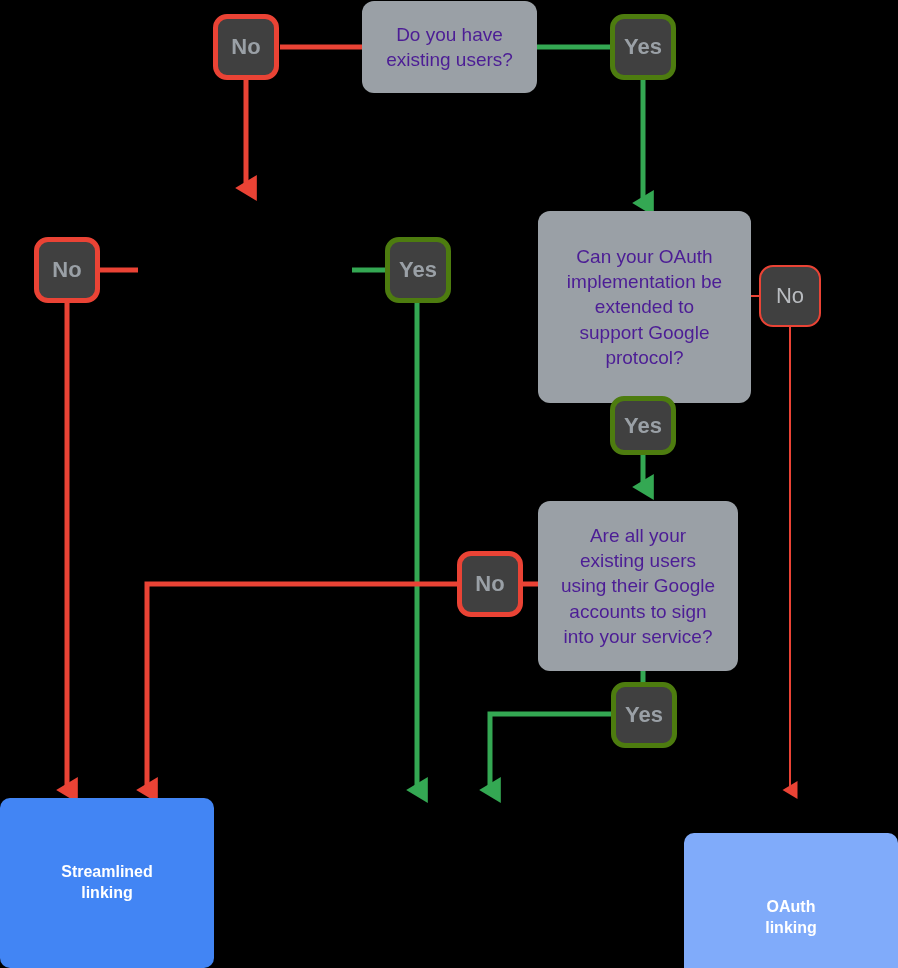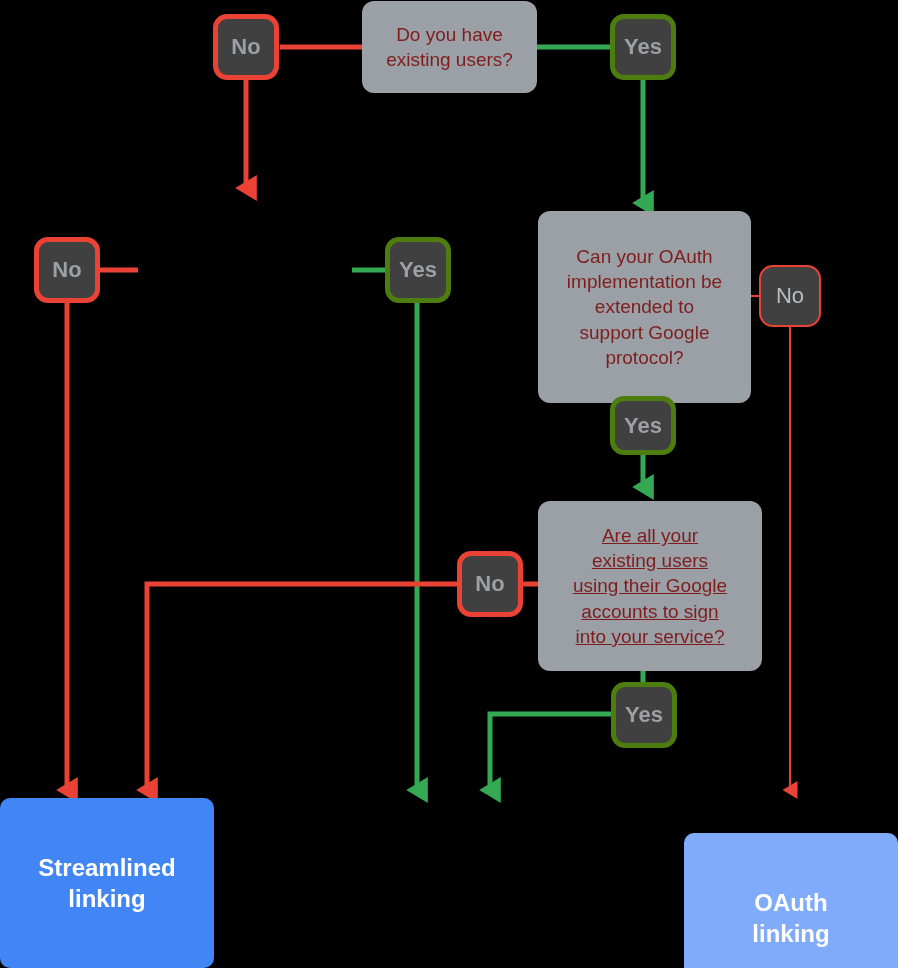--- a/index.html
+++ b/index.html
@@ -25,21 +25,21 @@
     position: absolute;
     display: flex;
     align-items: center;
     justify-content: center;
     text-align: center;
     line-height: 1.32;
   }
   
   .decision {
     background: #9aa0a6;
-    color: #7f1d1d;
+    color: #4c1d95;
     border-radius: 12px;
     font-size: 19px;
     padding: 10px 14px;
   }
   
   .badge {
     background: #404040;
     border-radius: 14px;
     font-size: 22px;
     font-weight: 700;
@@ -49,21 +49,21 @@
   .badge.yes  { border: 5px solid #4d7c0f; }
   .badge.faded {
     border: 2px solid #ea4335;
     color: #b9bcc0;
     font-weight: 400;
   }
   
   .result {
     color: #ffffff;
     border-radius: 10px;
-    font-size: 24px;
+    font-size: 16px;
     font-weight: 700;
     line-height: 1.3;
   }
   .result.primary { background: #4285f4; }
   .result.light   { background: #80abfa; margin-top: 35px; }
   .nowrap-lines { white-space: pre-line; }
 </style>
 </head>
 <body>
 
@@ -121,21 +121,21 @@
   <div class="node decision nowrap-lines" style="left:362px; top:1px; width:175px; height:92px;">Do you have
 existing users?</div>
 
 
   <div class="node decision nowrap-lines" style="left:538px; top:211px; width:213px; height:192px;">Can your OAuth
 implementation be
 extended to
 support Google
 protocol?</div>
 
-  <div class="node decision nowrap-lines" style="left:538px; top:501px; width:224px; height:170px;text-decoration:underline;">Are all your
+  <div class="node decision nowrap-lines" style="left:538px; top:501px; width:200px; height:170px;">Are all your
 existing users
 using their Google
 accounts to sign
 into your service?</div>
 
   <div class="node badge no" style="left:213px; top:14px; width:66px; height:66px;">No</div>
 
   <div class="node badge yes" style="left:610px; top:14px; width:66px; height:66px;">Yes</div>
 
   <div class="node badge no" style="left:34px; top:237px; width:66px; height:66px;">No</div>

